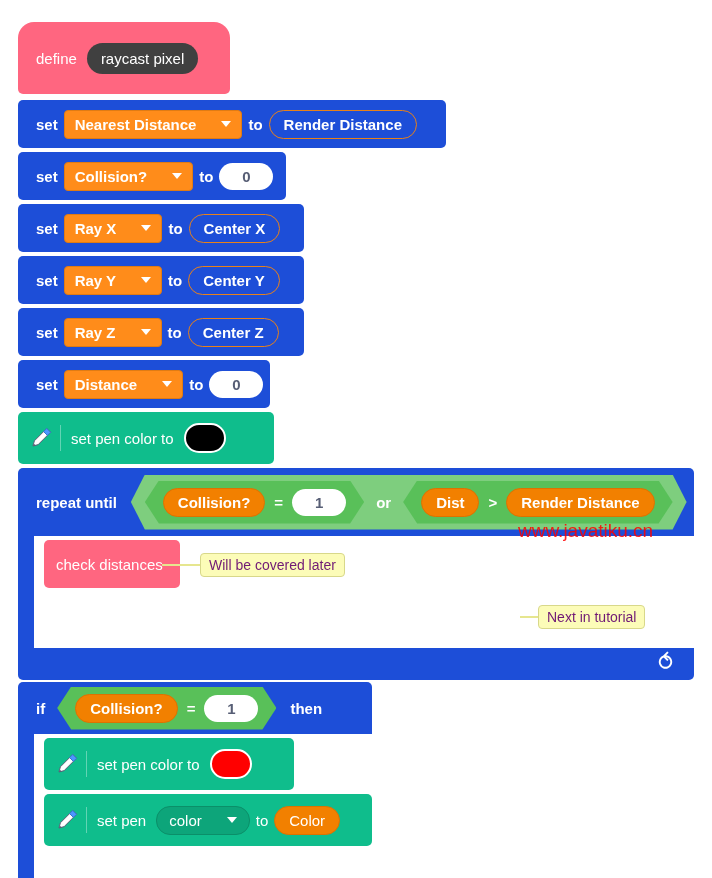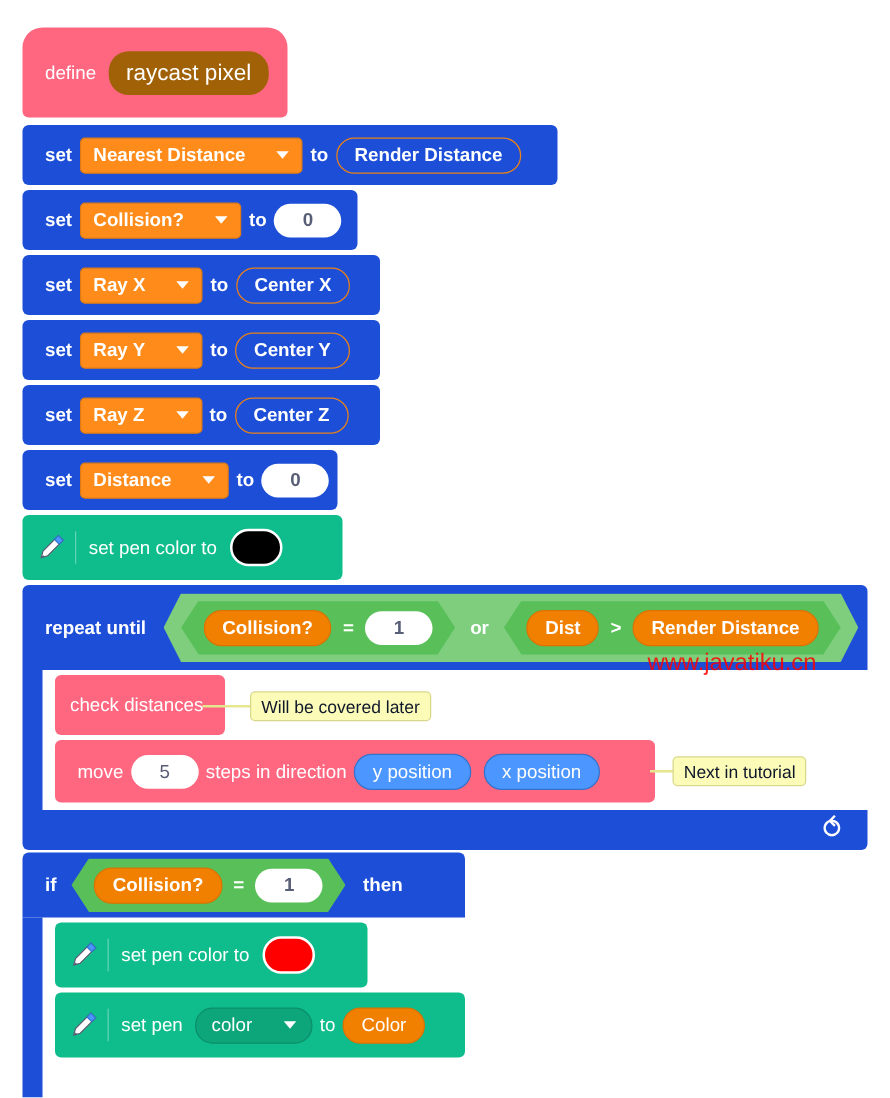--- a/index.html
+++ b/index.html
@@ -120,21 +120,21 @@
     border: 2px solid #ffffff;
     box-sizing: border-box;
   }
 
   
   .callout {
     position: absolute;
     background: #fcfcb8;
     border: 1px solid #d8d88a;
     border-radius: 4px;
-    color: #0f172a;
+    color: #701a75;
     font-size: 14px;
     padding: 3px 8px;
     white-space: nowrap;
   }
   .callout-line {
     position: absolute;
     height: 2px;
     background: #e6e68f;
   }
 
@@ -164,21 +164,21 @@
     height: 26px;
     background: rgba(255,255,255,0.35);
     margin: 0 10px 0 6px;
   }
 </style>
 </head>
 <body>
 
 <div class="blk stack c-pink" style="left:18px; top:22px; width:212px; height:72px; border-radius:16px 16px 5px 5px; padding-left:12px;">
   <span class="lbl">define</span>
-  <span style="background:#a16207; border-radius:16px; padding:7px 14px; font-size:18px; margin-left:4px;">raycast pixel</span>
+  <span style="background:#404040; border-radius:16px; padding:7px 14px; font-size:15px; margin-left:4px;">raycast pixel</span>
 </div>
 
 <div class="blk stack c-orange" style="left:18px; top:100px; width:428px; height:48px; padding-left:12px;">
   <span class="lbl">set</span>
   <span class="dropdown">
     <span>Nearest Distance</span>
     <span class="caret"></span>
   </span>
   <span class="lbl">to</span>
   <span class="reporter ghost">Render Distance</span>
@@ -267,27 +267,20 @@
 
   <div class="c-orange" style="position:absolute; left:0; top:68px; width:16px; height:112px;"></div>
 
   <div class="c-orange" style="position:absolute; left:0; top:180px; width:676px; height:32px; border-radius:0 0 5px 5px;"></div>
   <span class="loop-arrow" style="left:640px; top:182px;">⥁</span>
 
   <div class="blk stack c-pink" style="left:26px; top:72px; width:136px; height:48px; padding-left:12px;">
     <span>check distances</span>
   </div>
 
-  <div class="blk stack c-pink" style="left:26px; top:124px; width:480px; height:50px; padding-left:12px;">
-    <span class="lbl">move</span>
-    <span class="num">5</span>
-    <span class="lbl">steps in direction</span>
-    <span class="reporter blue">y position</span>
-    <span class="reporter blue" style="margin-left:10px;">x position</span>
-  </div>
 </div>
 
 <div class="callout-line" style="left:162px; top:564px; width:38px;"></div>
 <div class="callout" style="left:200px; top:553px;">Will be covered later</div>
 
 <div class="callout-line" style="left:520px; top:616px; width:22px;"></div>
 <div class="callout" style="left:538px; top:605px;">Next in tutorial</div>
 
 <div class="watermark" style="left:498px; top:520px;">www.javatiku.cn</div>
 

